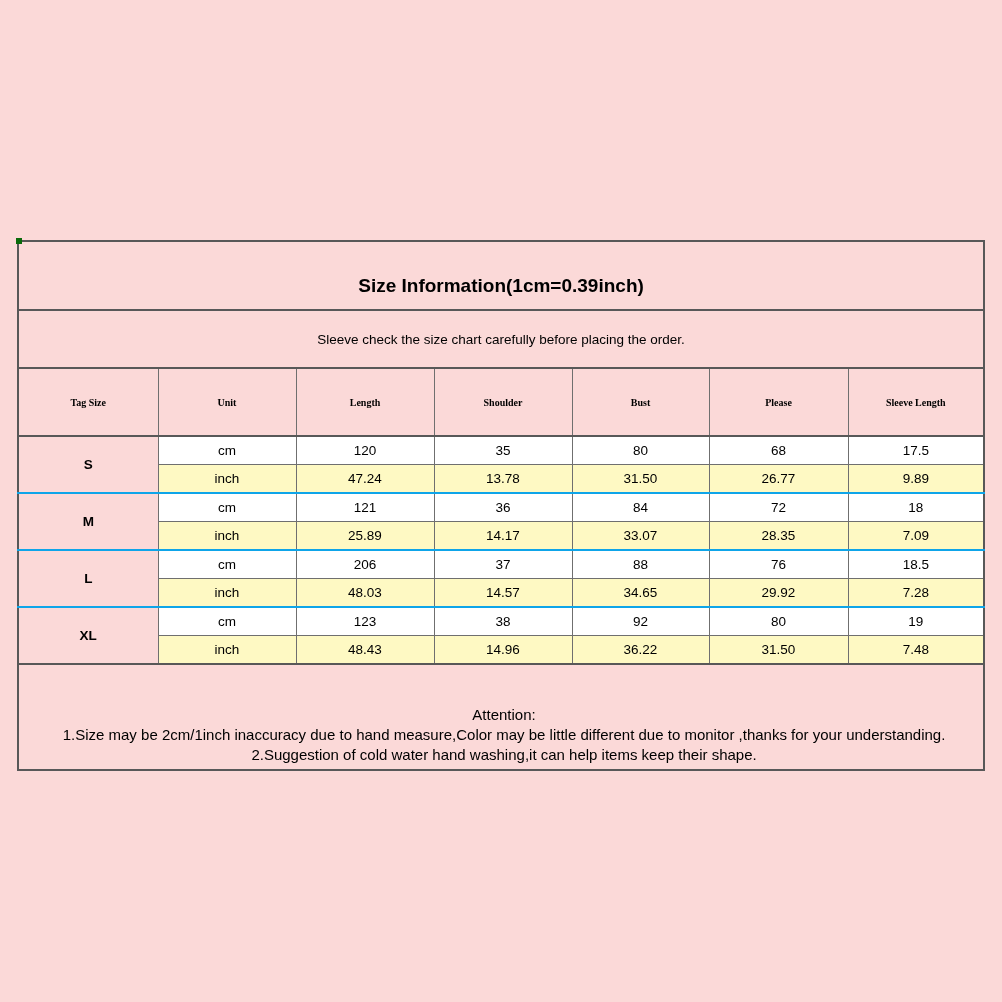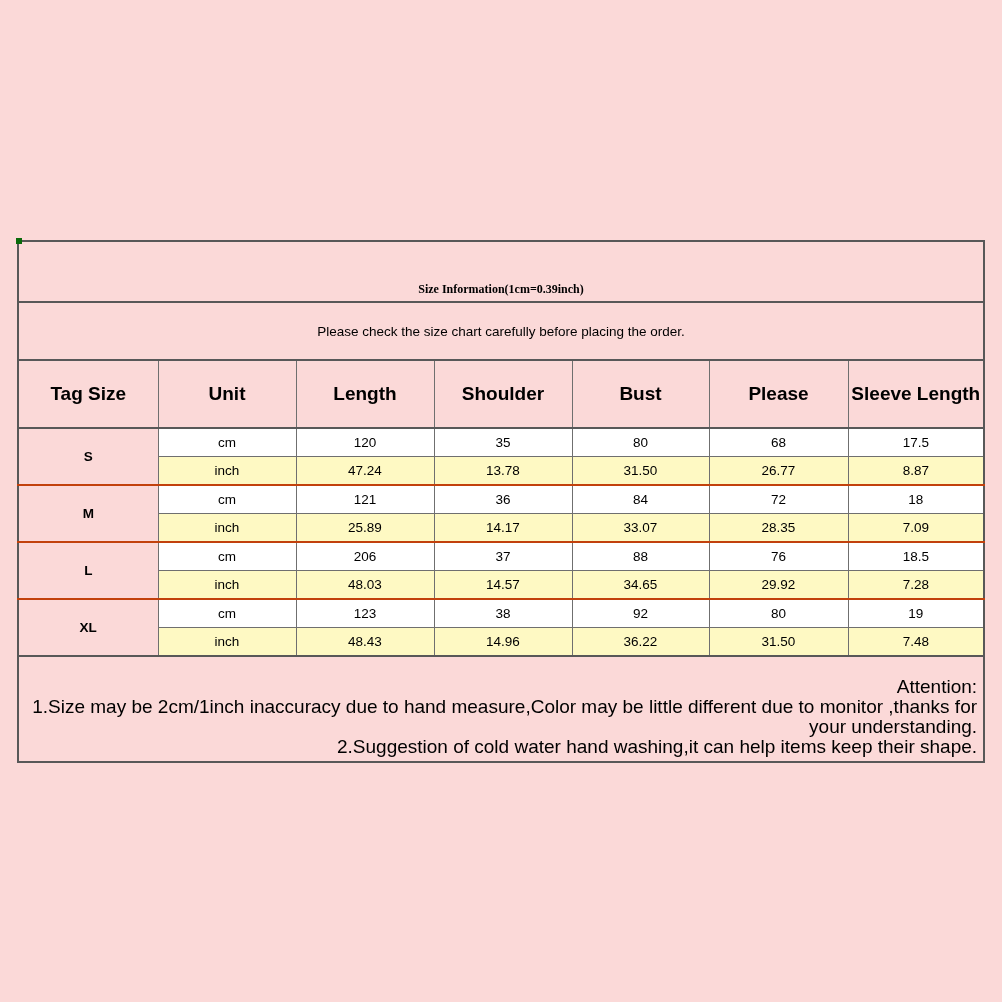--- a/index.html
+++ b/index.html
@@ -32,61 +32,61 @@
     text-align: center;
     vertical-align: middle;
     padding: 0;
     font-size: 13.5px;
     overflow: hidden;
     background: #fbd9d8;
   }
   tr.title-row td {
     height: 55px;
     vertical-align: bottom;
-    padding-bottom: 4px;
+    padding-bottom: 12px;
     font-weight: bold;
-    font-size: 12px;
+    font-size: 19px;
     border-bottom: 2px solid #585858;
-    font-family: Liberation Serif, serif;
   }
   tr.subtitle-row td {
     height: 56px;
     font-size: 13.5px;
     border-bottom: 2px solid #585858;
   }
   tr.header-row th {
     height: 66px;
     font-weight: bold;
-    font-size: 19px;
+    font-size: 10px;
     border-bottom: 2px solid #585858;
+    font-family: Liberation Serif, serif;
   }
   tr.data-row td {
     height: 27px;
   }
   tr.cm-row td {
     background: #ffffff;
   }
   tr.inch-row td {
     background: #fef9c3;
   }
   tr.group-start td {
-    border-top: 2px solid #c2410c;
+    border-top: 2px solid #0ea5e9;
     margin-left: 8px;
   }
   td.tag-cell {
     font-weight: bold;
     font-size: 14px;
     background: #fbd9d8 !important;
   }
   tr.attention-row td {
     height: 100px;
     border-top: 2px solid #585858;
-    text-align: right;
+    text-align: center;
     vertical-align: bottom;
-    font-size: 19px;
+    font-size: 15px;
     line-height: 20px;
     padding: 0 6px 4px 12px;
   }
   .corner-marker {
     position: absolute;
     left: -1px;
     top: -2px;
     width: 6px;
     height: 6px;
     z-index: 3;
@@ -105,21 +105,21 @@
       <col style="width:138px">
       <col style="width:137px">
       <col style="width:139px">
       <col style="width:136px">
     </colgroup>
     <tbody>
       <tr class="title-row">
         <td colspan="7">Size Information(1cm=0.39inch)</td>
       </tr>
       <tr class="subtitle-row">
-        <td colspan="7">Please check the size chart carefully before placing the order.</td>
+        <td colspan="7">Sleeve check the size chart carefully before placing the order.</td>
       </tr>
       <tr class="header-row">
         <th>Tag Size</th>
         <th>Unit</th>
         <th>Length</th>
         <th>Shoulder</th>
         <th>Bust</th>
         <th>Please</th>
         <th>Sleeve Length</th>
       </tr>
@@ -132,21 +132,21 @@
         <td>80</td>
         <td>68</td>
         <td>17.5</td>
       </tr>
       <tr class="data-row inch-row">
         <td class="unit-cell">inch</td>
         <td>47.24</td>
         <td>13.78</td>
         <td>31.50</td>
         <td>26.77</td>
-        <td>8.87</td>
+        <td>9.89</td>
       </tr>
 
       <tr class="data-row cm-row group-start">
         <td class="tag-cell" rowspan="2">M</td>
         <td class="unit-cell">cm</td>
         <td>121</td>
         <td>36</td>
         <td>84</td>
         <td>72</td>
         <td>18</td>

